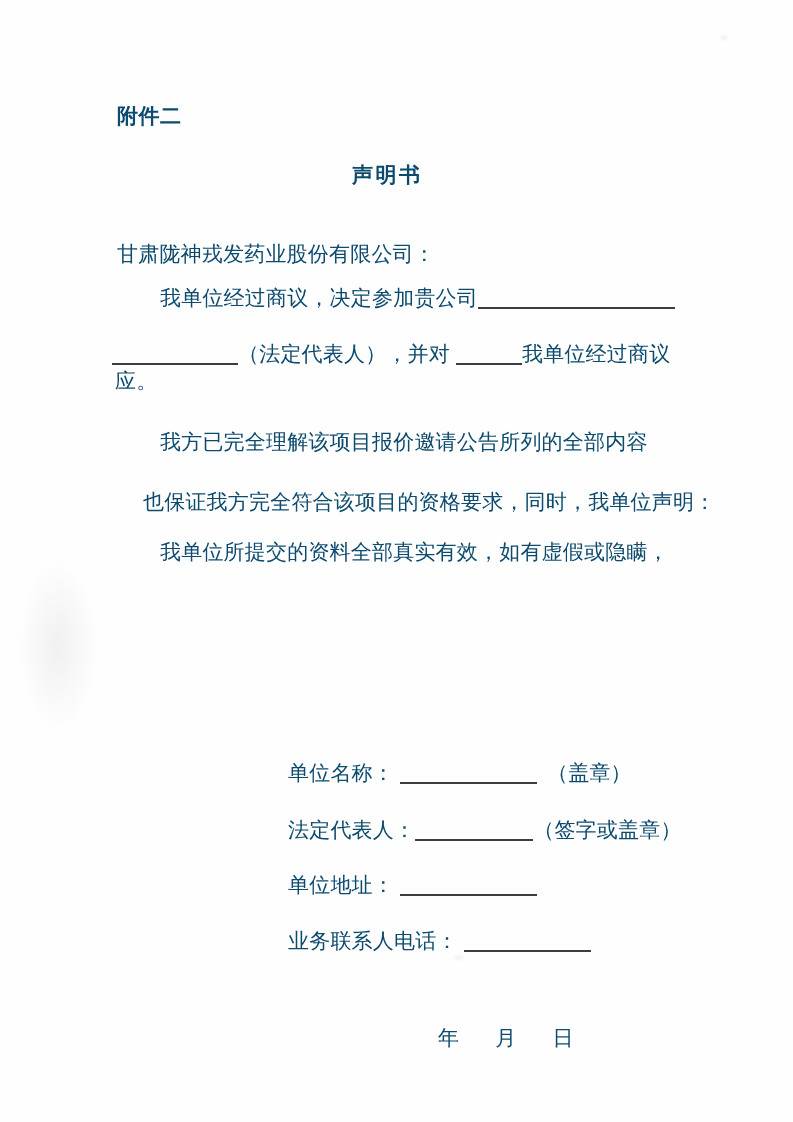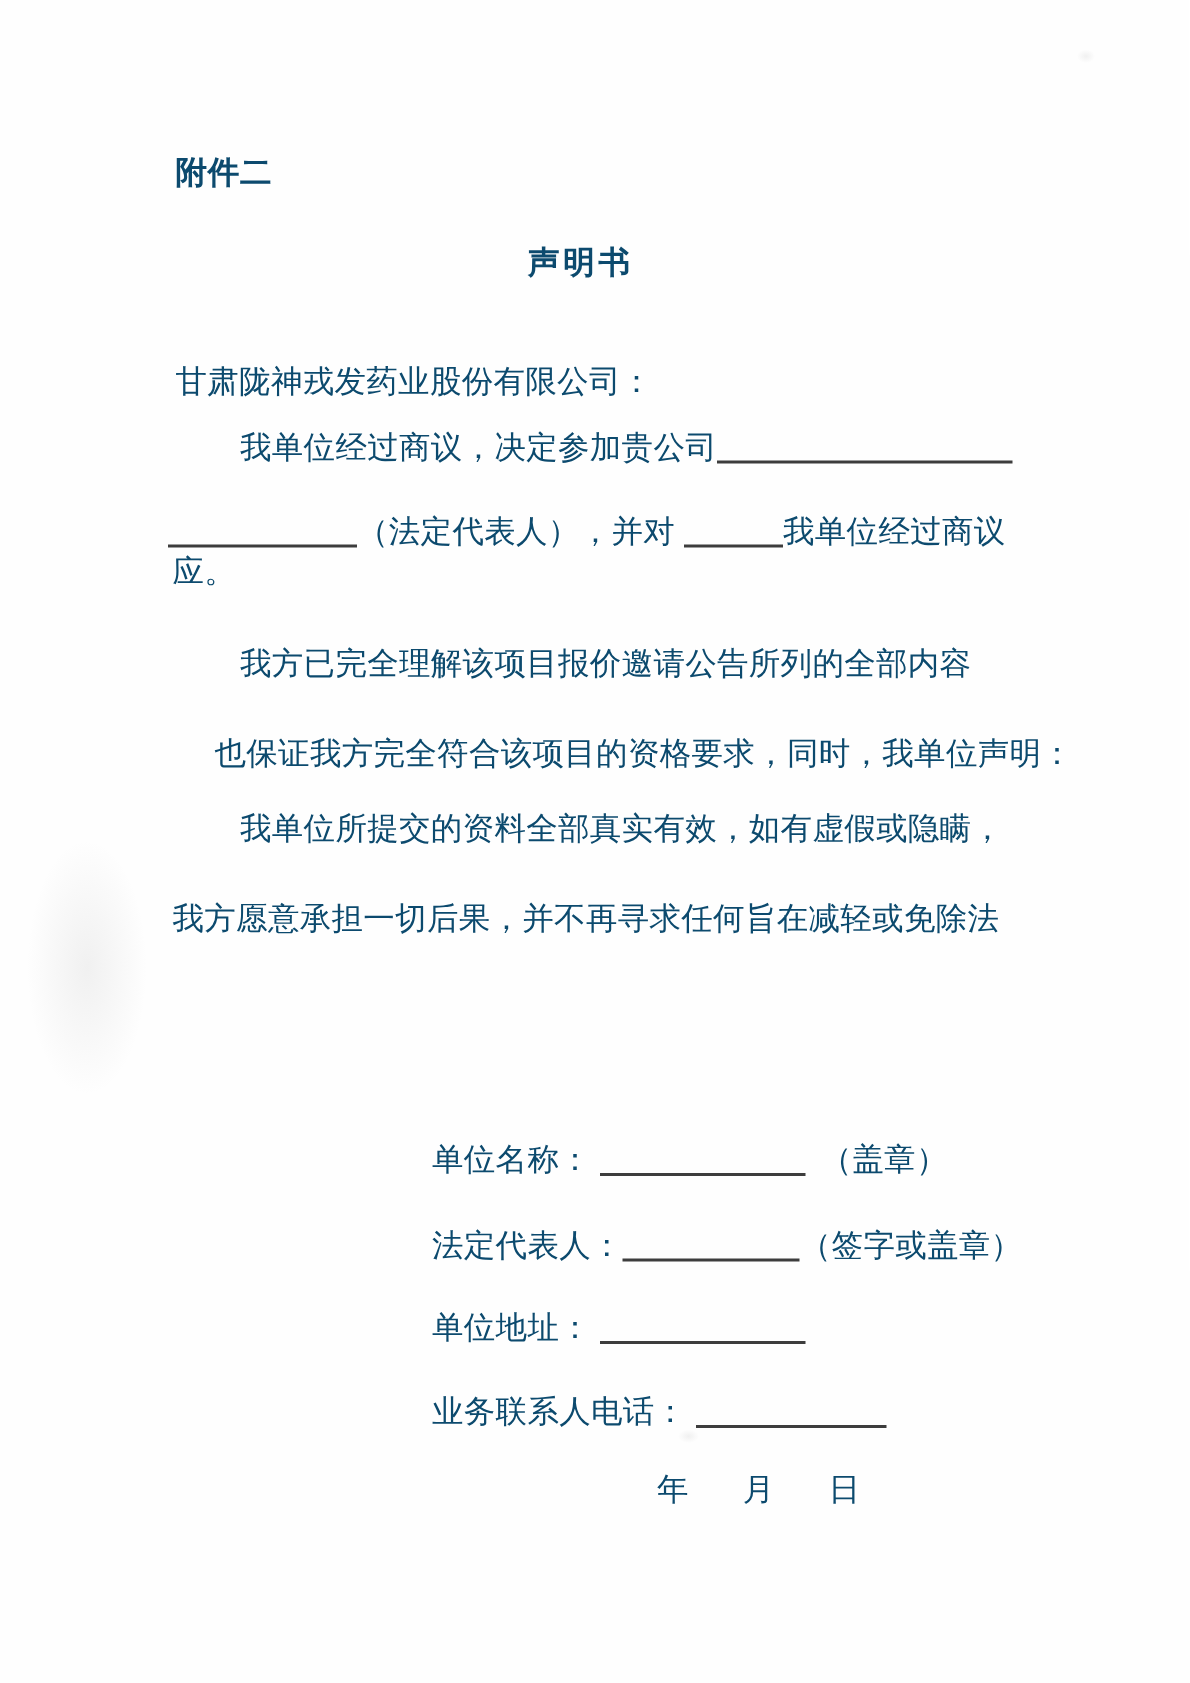--- a/index.html
+++ b/index.html
@@ -66,35 +66,34 @@
   <div class="ln" style="left:112px;top:342px;">
     <span class="ul" style="width:126px;"></span><span>（法定代表人），并对</span><span class="ul sp6" style="width:66px;"></span><span>我单位经过商议</span>
   </div>
 
   <div class="ln" style="left:115px;top:369px;">应。</div>
 
   <div class="ln" style="left:160px;top:430px;">我方已完全理解该项目报价邀请公告所列的全部内容</div>
   <div class="ln" style="left:115px;top:490px;margin-left:28px;">也保证我方完全符合该项目的资格要求，同时，我单位声明：</div>
 
   <div class="ln" style="left:160px;top:540px;">我单位所提交的资料全部真实有效，如有虚假或隐瞒，</div>
-  <div class="ln" style="left:115px;top:600px;">我方愿意承担一切后果，并不再寻求任何旨在减轻或免除法</div>
 
   <div class="ln" style="left:288px;top:761px;">
     <span>单位名称：</span><span class="ul sp6" style="width:137px;"></span><span class="sp10">（盖章）</span>
   </div>
 
   <div class="ln" style="left:288px;top:818px;">
     <span>法定代表人：</span><span class="ul" style="width:118px;"></span><span>（签字或盖章）</span>
   </div>
 
   <div class="ln" style="left:288px;top:873px;">
     <span>单位地址：</span><span class="ul sp6" style="width:137px;"></span>
   </div>
 
   <div class="ln" style="left:288px;top:929px;">
     <span>业务联系人电话：</span><span class="ul sp6" style="width:127px;"></span>
   </div>
 
-  <div class="ln" style="left:438px;top:981px;">
+  <div class="ln" style="left:438px;top:1026px;">
     <span class="date-part date-gap">年</span><span class="date-part date-gap">月</span><span class="date-part">日</span>
   </div>
 
 </div>
 
 </body></html>

